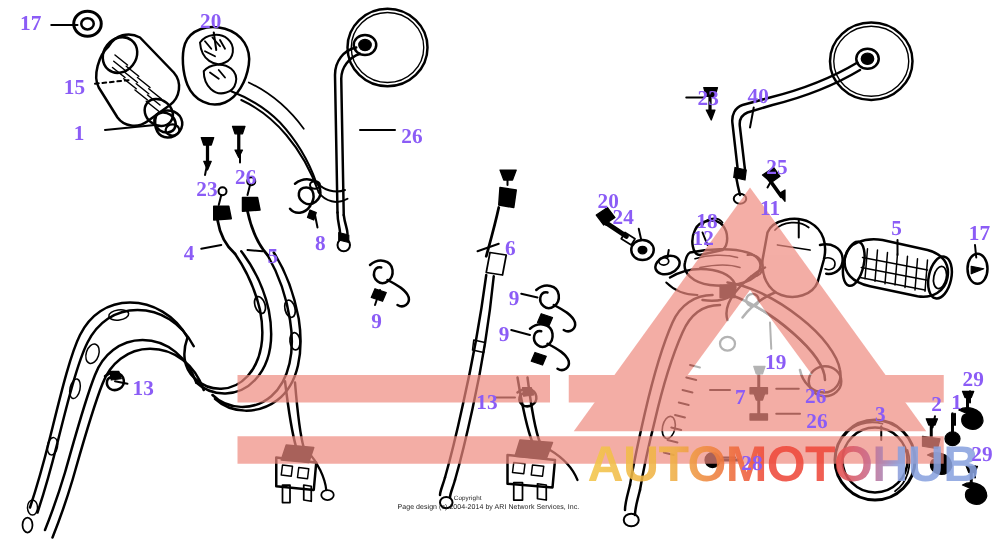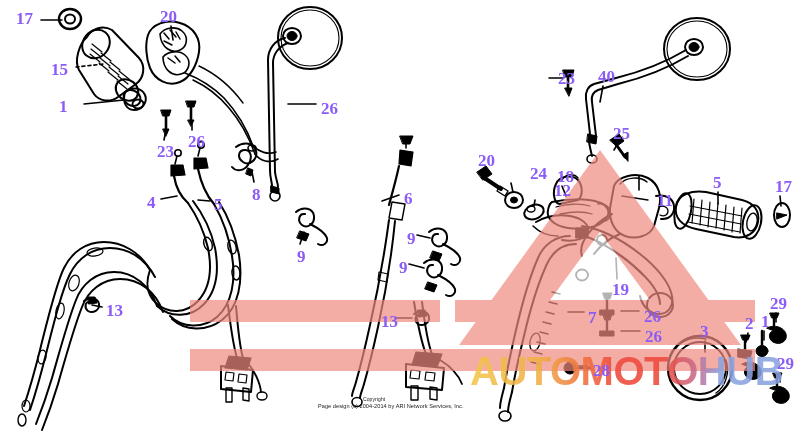--- a/index.html
+++ b/index.html
@@ -408,24 +408,24 @@
       <div class="lbl" style="left: 147px; top: 194px;">4</div>
       <div class="lbl" style="left: 214px; top: 196px;">5</div>
       <div class="lbl" style="left: 252px; top: 186px;">8</div>
       <div class="lbl" style="left: 297px; top: 248px;">9</div>
       <div class="lbl" style="left: 404px; top: 190px;">6</div>
       <div class="lbl" style="left: 407px; top: 230px;">9</div>
       <div class="lbl" style="left: 399px; top: 259px;">9</div>
       <div class="lbl" style="left: 106px; top: 302px;">13</div>
       <div class="lbl" style="left: 381px; top: 313px;">13</div>
       <div class="lbl" style="left: 478px; top: 152px;">20</div>
-      <div class="lbl" style="left: 530px; top: 165px; text-align: right;">24</div>
+      <div class="lbl" style="left: 490px; top: 165px; text-align: right;">24</div>
       <div class="lbl" style="left: 530px; top: 182px; margin-left: 24px;">12</div>
       <div class="lbl" style="left: 557px; top: 168px;">18</div>
-      <div class="lbl" style="left: 657px; top: 158px; margin-top: 34px;">11</div>
+      <div class="lbl" style="left: 608px; top: 158px;">11</div>
       <div class="lbl" style="left: 534px; top: 70px; margin-left: 24px;">23</div>
       <div class="lbl" style="left: 598px; top: 68px;">40</div>
       <div class="lbl" style="left: 613px; top: 125px;">25</div>
       <div class="lbl" style="left: 713px; top: 174px;">5</div>
       <div class="lbl" style="left: 775px; top: 178px;">17</div>
       <div class="lbl" style="left: 612px; top: 281px; text-align: right;">19</div>
       <div class="lbl" style="left: 588px; top: 309px;">7</div>
       <div class="lbl" style="left: 644px; top: 308px;">26</div>
       <div class="lbl" style="left: 645px; top: 328px;">26</div>
       <div class="lbl" style="left: 700px; top: 323px;">3</div>

